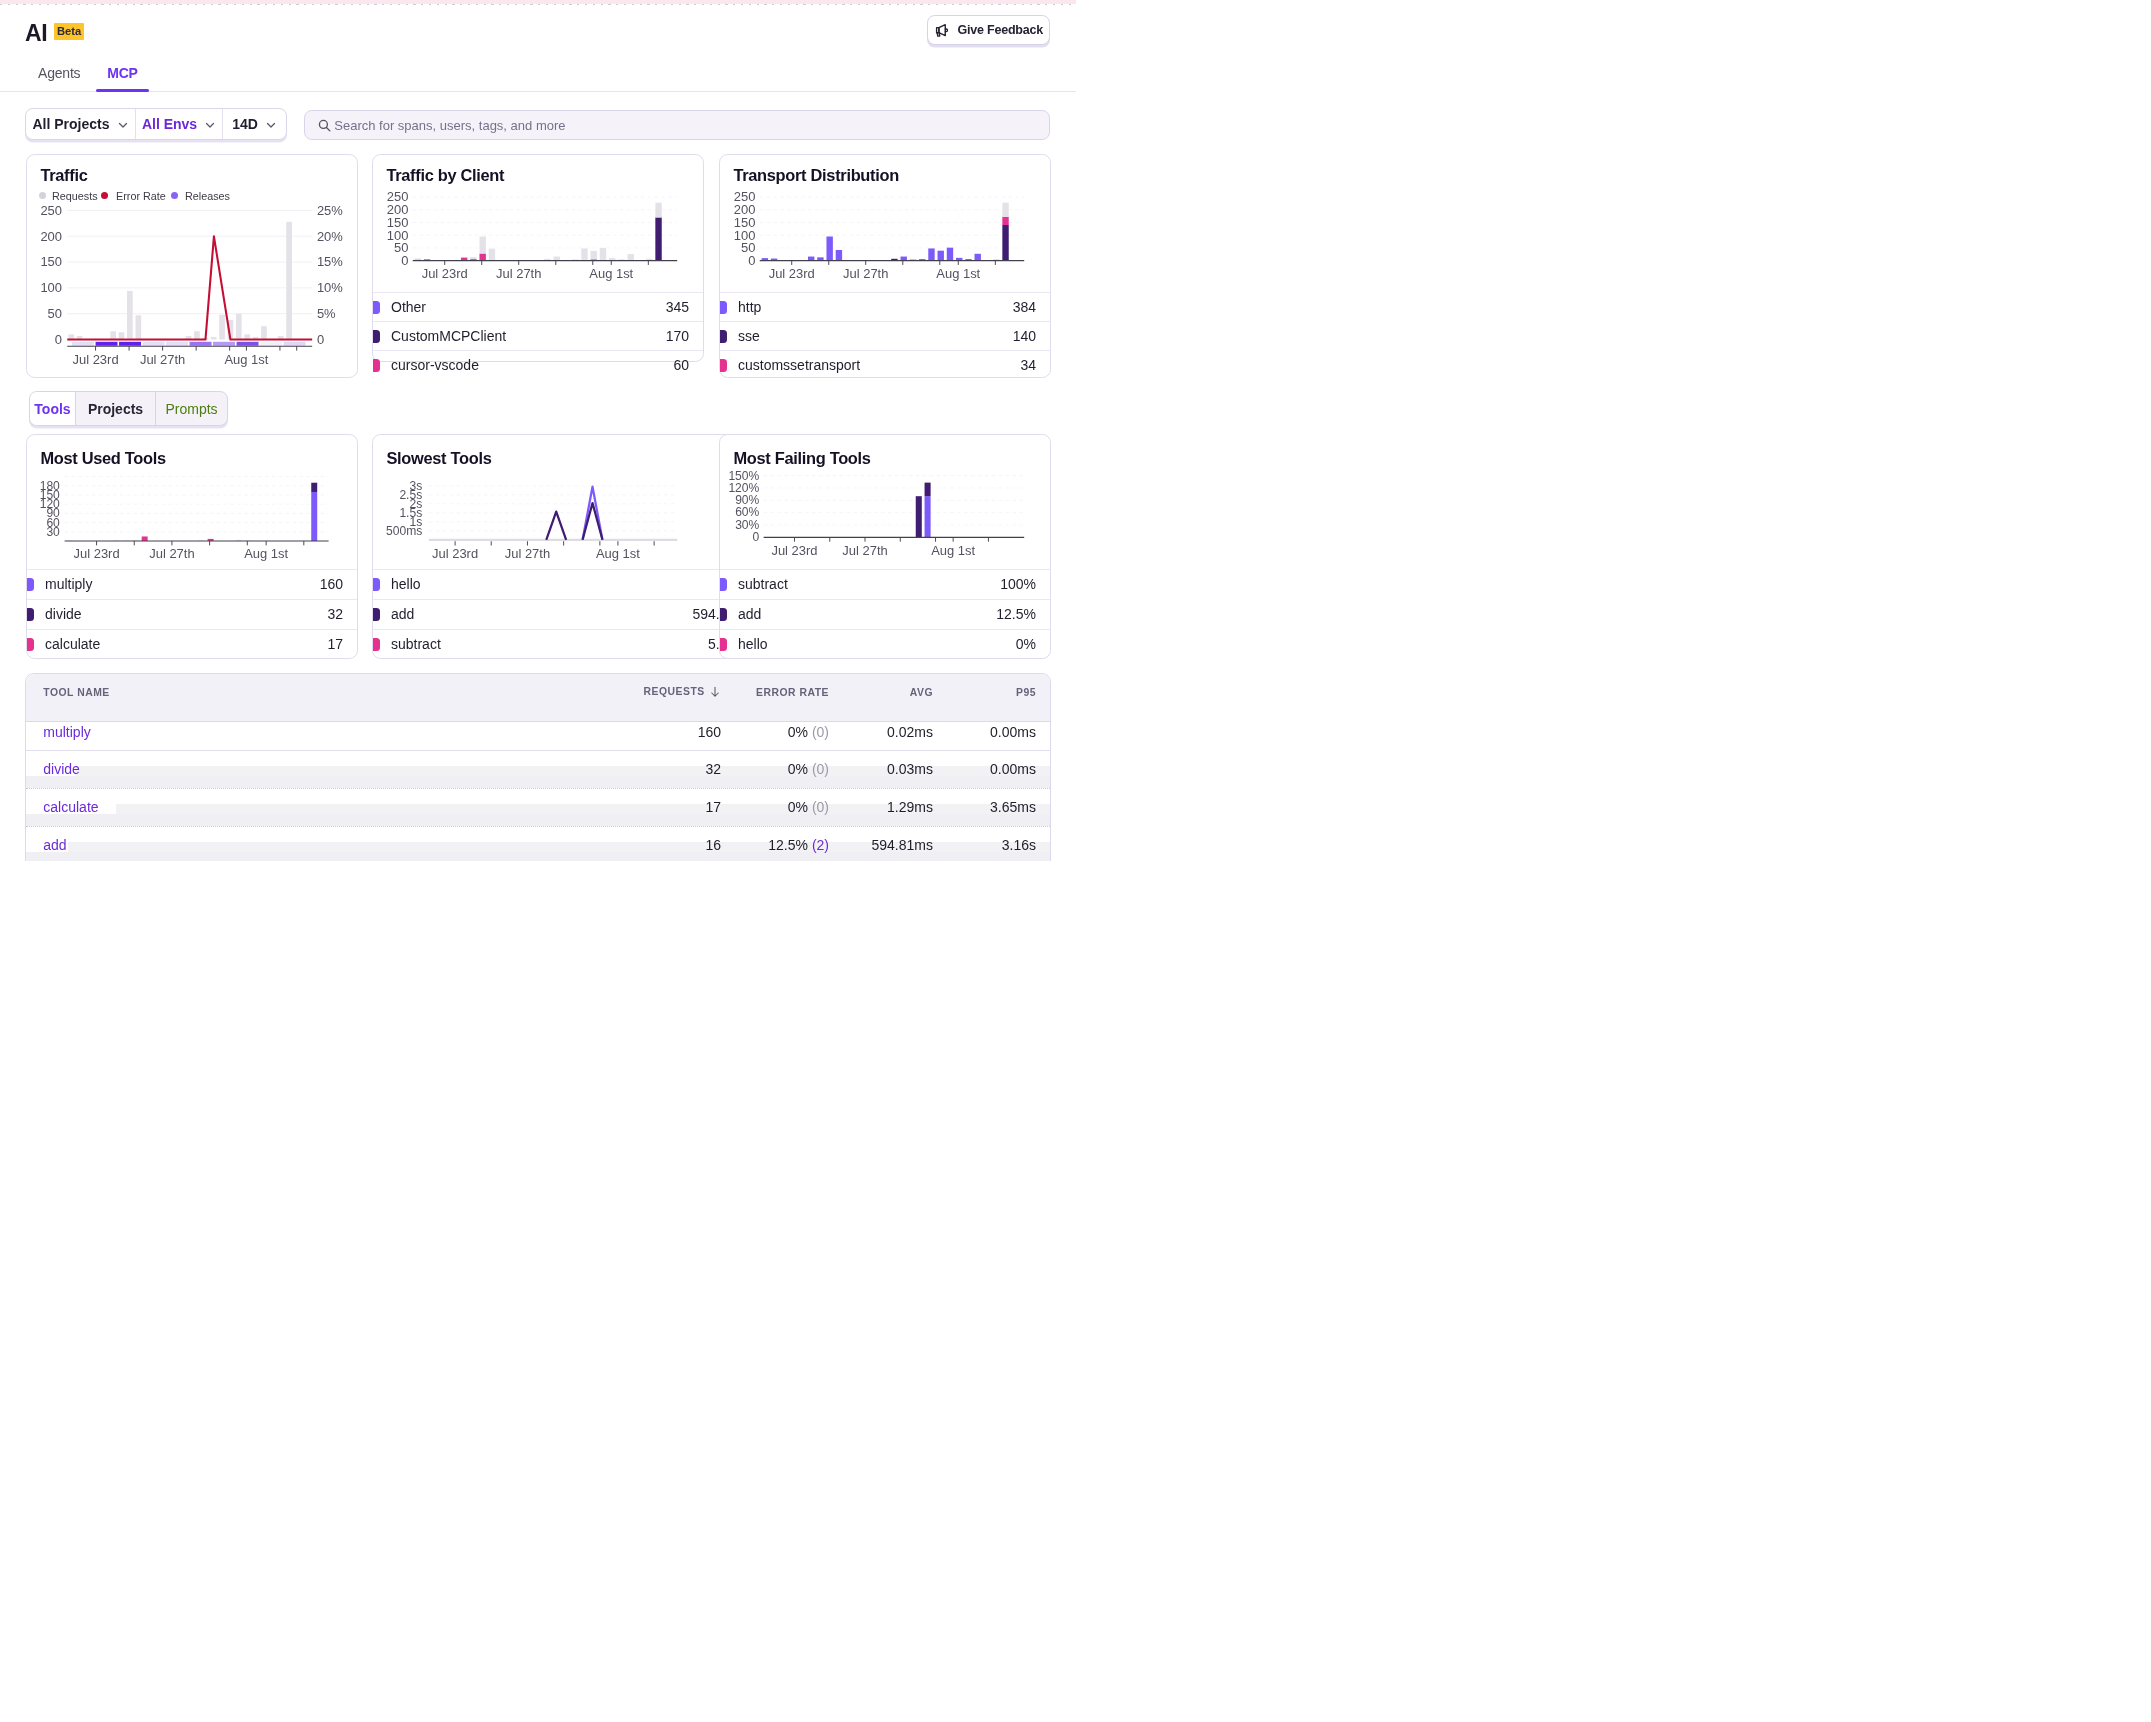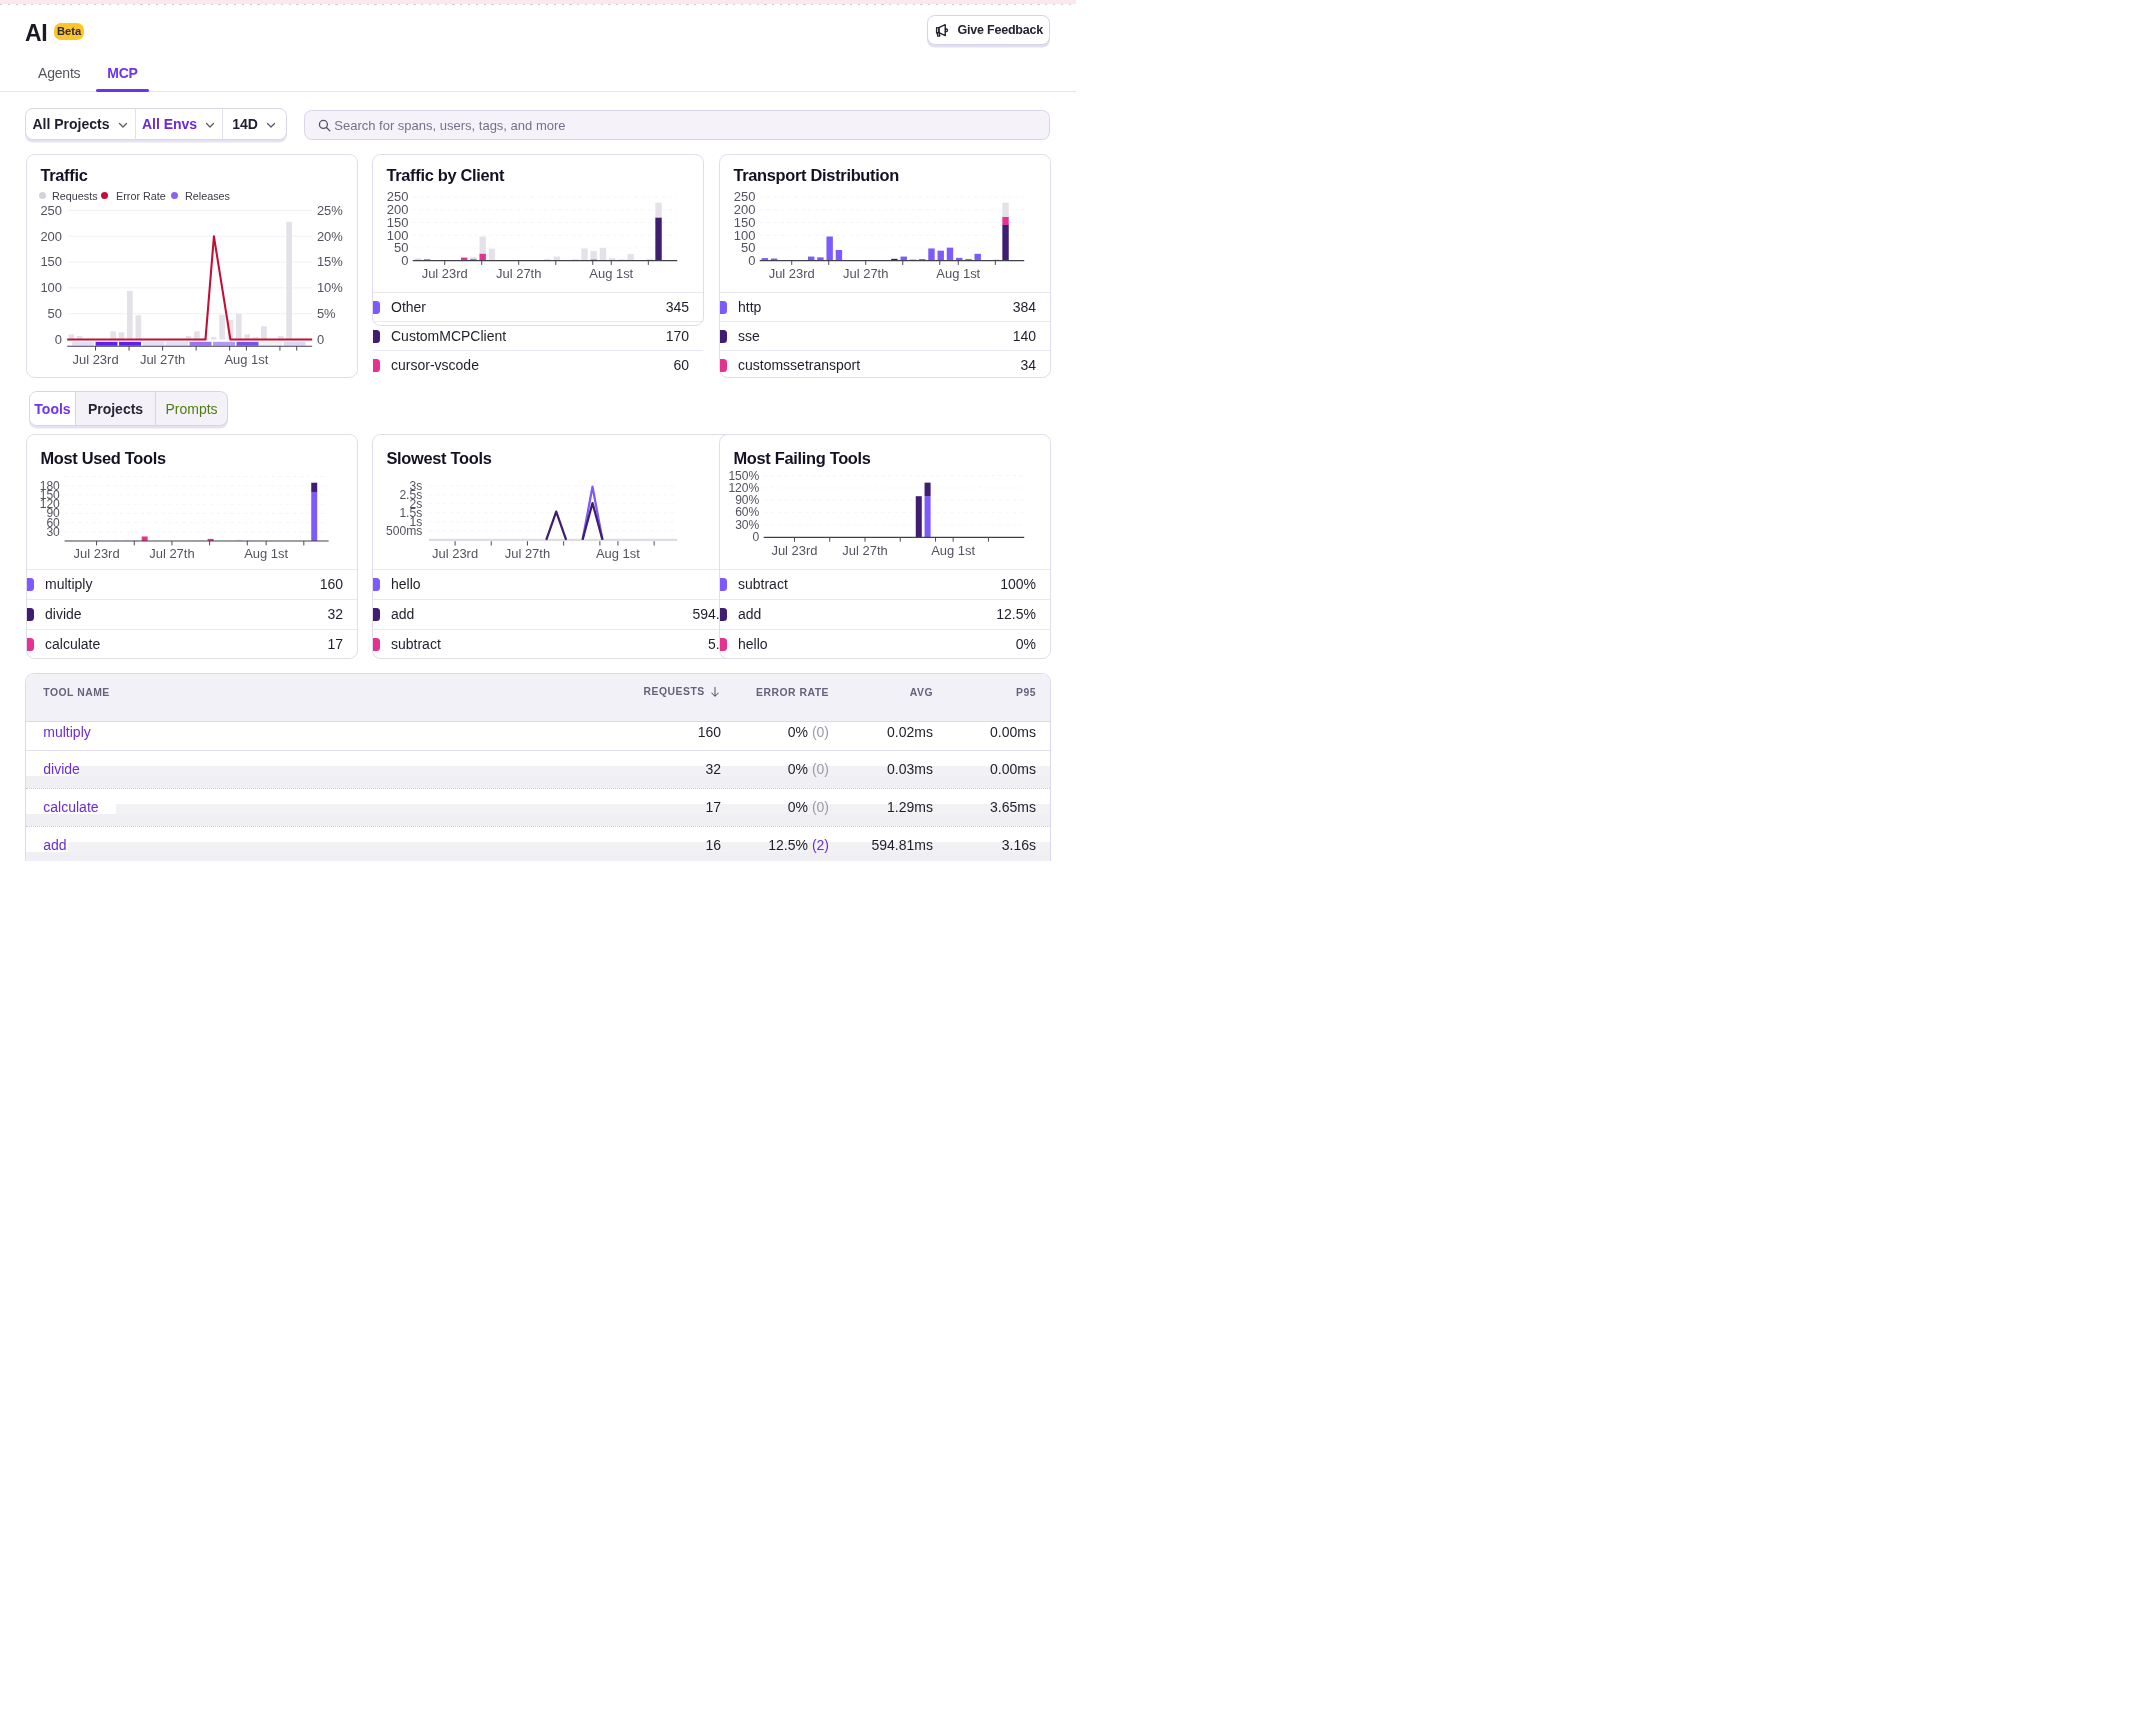--- a/index.html
+++ b/index.html
@@ -1,16 +1,16 @@
 <!DOCTYPE html>
 <html style="font-size:14px"><head><meta charset="utf-8"><style>html,body{margin:0;padding:0;}body{width:1076px;height:861px;overflow:hidden;font-family:"Liberation Sans",sans-serif;background:#fff;position:relative;}*{box-sizing:border-box;}</style></head><body>
 <div style="position:absolute;left:0;top:0;width:100%;height:3.9px;background:#FBE7ED;"></div>
 <div style="position:absolute;left:0;top:3.9px;width:100%;height:1.4px;background:repeating-linear-gradient(90deg,#CFCAD8 0 2.2px,transparent 2.2px 7.8px);"></div>
 <div style="position:absolute;left:25px;top:20px;font-size:23px;font-weight:800;color:#1D1727;letter-spacing:-0.4px;">AI</div>
-<div style="position:absolute;left:54px;top:23px;width:30px;height:17px;background:#FDC529;border-radius:7px;text-align:center;line-height:17px;font-size:11.2px;font-weight:800;color:#2E2A38;">Beta</div>
+<div style="position:absolute;left:54px;top:23px;width:30px;height:17px;background:#FDC529;border-radius:1px;text-align:center;line-height:17px;font-size:11.2px;font-weight:800;color:#2E2A38;">Beta</div>
 <div style="position:absolute;left:927px;top:15px;width:123px;height:30px;background:#fff;border:0.9px solid #D8D2E8;border-radius:7.8px;box-shadow:0 2.6px 0 #E2DDF0;display:flex;align-items:center;justify-content:center;font-size:12.5px;font-weight:700;color:#262130;letter-spacing:-0.2px;"><svg width="16.4" height="16.4" viewBox="0 0 24 24" fill="none" stroke="#262130" stroke-width="2" stroke-linejoin="round" stroke-linecap="round" style="margin-right:7px;">
       <path d="M7.2 8.3L16.5 4v16L7.2 15.7z"></path>
       <path d="M3.8 8.3h3.4v7.4H3.8z"></path>
       <path d="M16.5 10.3h1.4a1.9 1.9 0 0 1 0 3.8h-1.4"></path>
       <path d="M4.6 15.7l.9 4.9h2.9l-.7-4.9"></path>
     </svg>Give Feedback</div>
 <div style="position:absolute;left:0;top:91px;width:100%;height:0.9px;background:#E8E4F0;"></div>
 <div style="position:absolute;left:38px;top:65px;width:42px;text-align:center;font-size:14px;font-weight:500;color:#56525E;letter-spacing:-0.2px;">Agents</div>
 <div style="position:absolute;left:96px;top:65px;width:53px;text-align:center;font-size:14px;font-weight:600;color:#6D33F2;letter-spacing:-0.2px;">MCP</div>
 <div style="position:absolute;left:96px;top:89px;width:53px;height:2.6px;background:#6D33F2;border-radius:1.7px;"></div>
@@ -94,21 +94,21 @@
       <line x1="195.7" y1="221.4" x2="195.7" y2="226.4" stroke="#43404D" stroke-width="1.1"></line>
       <line x1="234.5" y1="221.4" x2="234.5" y2="226.4" stroke="#43404D" stroke-width="1.1"></line>
       <line x1="253.9" y1="221.4" x2="253.9" y2="226.4" stroke="#43404D" stroke-width="1.1"></line>
       <line x1="292.7" y1="221.4" x2="292.7" y2="226.4" stroke="#43404D" stroke-width="1.1"></line>
       <line x1="312.1" y1="221.4" x2="312.1" y2="226.4" stroke="#43404D" stroke-width="1.1"></line>
       <text x="79.3" y="241.5" font-size="15" fill="#55515F" text-anchor="middle">Jul 23rd</text>
       <text x="156.9" y="241.5" font-size="15" fill="#55515F" text-anchor="middle">Jul 27th</text>
       <text x="253.9" y="241.5" font-size="15" fill="#55515F" text-anchor="middle">Aug 1st</text>
     </svg>
   </div>
-<div style="position:absolute;left:372px;top:154px;width:332px;height:172px;background:#fff;border:0.9px solid #E0DCEE;border-radius:8.6px;box-sizing:border-box;">
+<div style="position:absolute;left:372px;top:154px;width:332px;height:208px;background:#fff;border:0.9px solid #E0DCEE;border-radius:8.6px;box-sizing:border-box;">
     <div style="position:absolute;left:13.4px;top:11.2px;font-size:16.4px;font-weight:700;color:#161024;letter-spacing:-0.3px;">Traffic by Client</div>
     <svg width="331" height="130" viewBox="0 0 383 150" style="position:absolute;left:0;top:0;">
       <line x1="46.0" y1="48.5" x2="352.0" y2="48.5" stroke="#F4F2F7" stroke-width="1" stroke-dasharray="4 4"></line>
       <text x="41" y="53.5" font-size="15" fill="#55515F" text-anchor="end">250</text>
       <line x1="46.0" y1="63.2" x2="352.0" y2="63.2" stroke="#F4F2F7" stroke-width="1" stroke-dasharray="4 4"></line>
       <text x="41" y="68.2" font-size="15" fill="#55515F" text-anchor="end">200</text>
       <line x1="46.0" y1="77.9" x2="352.0" y2="77.9" stroke="#F4F2F7" stroke-width="1" stroke-dasharray="4 4"></line>
       <text x="41" y="82.9" font-size="15" fill="#55515F" text-anchor="end">150</text>
       <line x1="46.0" y1="92.6" x2="352.0" y2="92.6" stroke="#F4F2F7" stroke-width="1" stroke-dasharray="4 4"></line>
       <text x="41" y="97.6" font-size="15" fill="#55515F" text-anchor="end">100</text>

